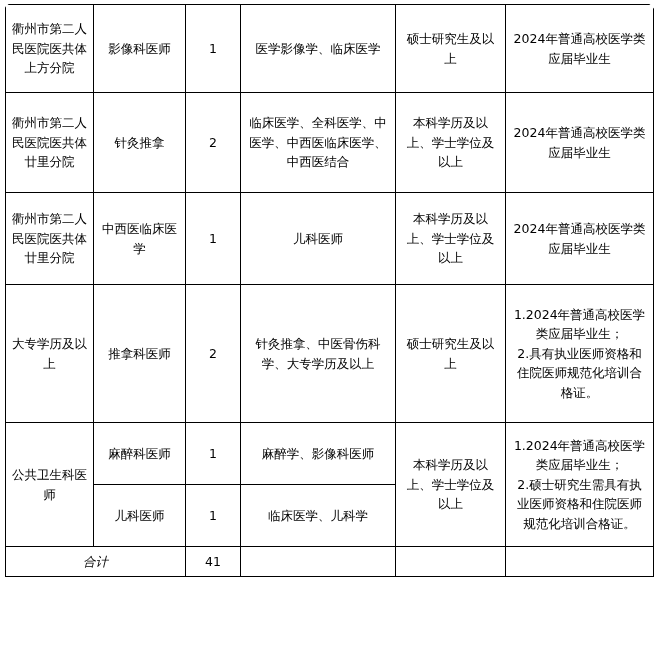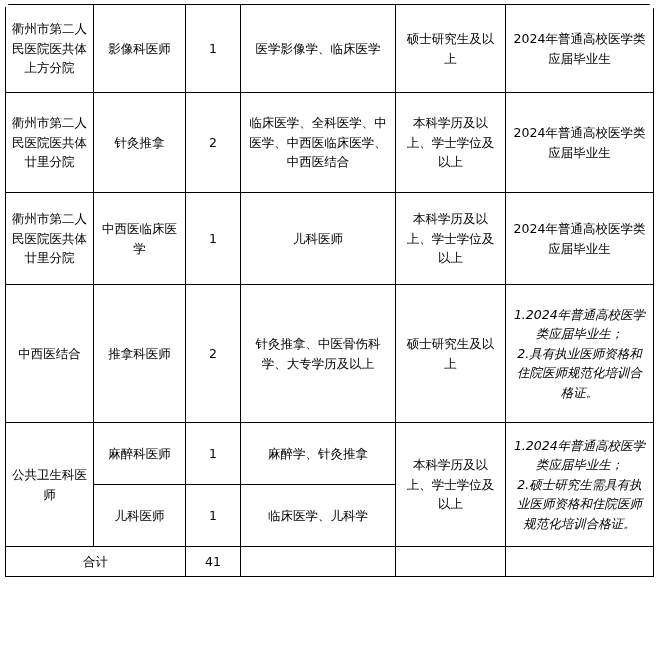--- a/index.html
+++ b/index.html
@@ -37,24 +37,24 @@
   }
   col.c-unit   { width: 88px; }
   col.c-post   { width: 92px; }
   col.c-num    { width: 55px; }
   col.c-major  { width: 155px; }
   col.c-edu    { width: 110px; }
   col.c-other  { width: 148px; }
 
   .cell-left {
     text-align: left;
-    font-style: italic;
   }
   .total-label {
     text-align: center;
+    font-style: italic;
   }
   .empty-cell {
     padding: 0;
   }
   .txt {
     display: block;
     white-space: pre-line;
   }
 </style>
 </head>
@@ -126,21 +126,21 @@
           </td>
         <td>
             <span class="txt">本科学历及以上、学士学位及以上</span>
           </td>
         <td>
             <span class="txt">2024年普通高校医学类应届毕业生</span>
           </td>
       </tr>
       <tr style="height:138px">
         <td>
-            <span class="txt">中西医结合</span>
+            <span class="txt">大专学历及以上</span>
           </td>
         <td>
             <span class="txt">推拿科医师</span>
           </td>
         <td>
             <span class="txt">2</span>
           </td>
         <td>
             <span class="txt">针灸推拿、中医骨伤科学、大专学历及以上</span>
           </td>
@@ -156,21 +156,21 @@
         <td rowspan="2">
             <span class="txt">公共卫生科医师</span>
           </td>
         <td>
             <span class="txt">麻醉科医师</span>
           </td>
         <td>
             <span class="txt">1</span>
           </td>
         <td>
-            <span class="txt">麻醉学、针灸推拿</span>
+            <span class="txt">麻醉学、影像科医师</span>
           </td>
         <td rowspan="2">
             <span class="txt">本科学历及以上、学士学位及以上</span>
           </td>
         <td rowspan="2" class="cell-left">
             <span class="txt">1.2024年普通高校医学类应届毕业生；
 2.硕士研究生需具有执业医师资格和住院医师规范化培训合格证。</span>
           </td>
       </tr>
       <tr style="height:62px">

